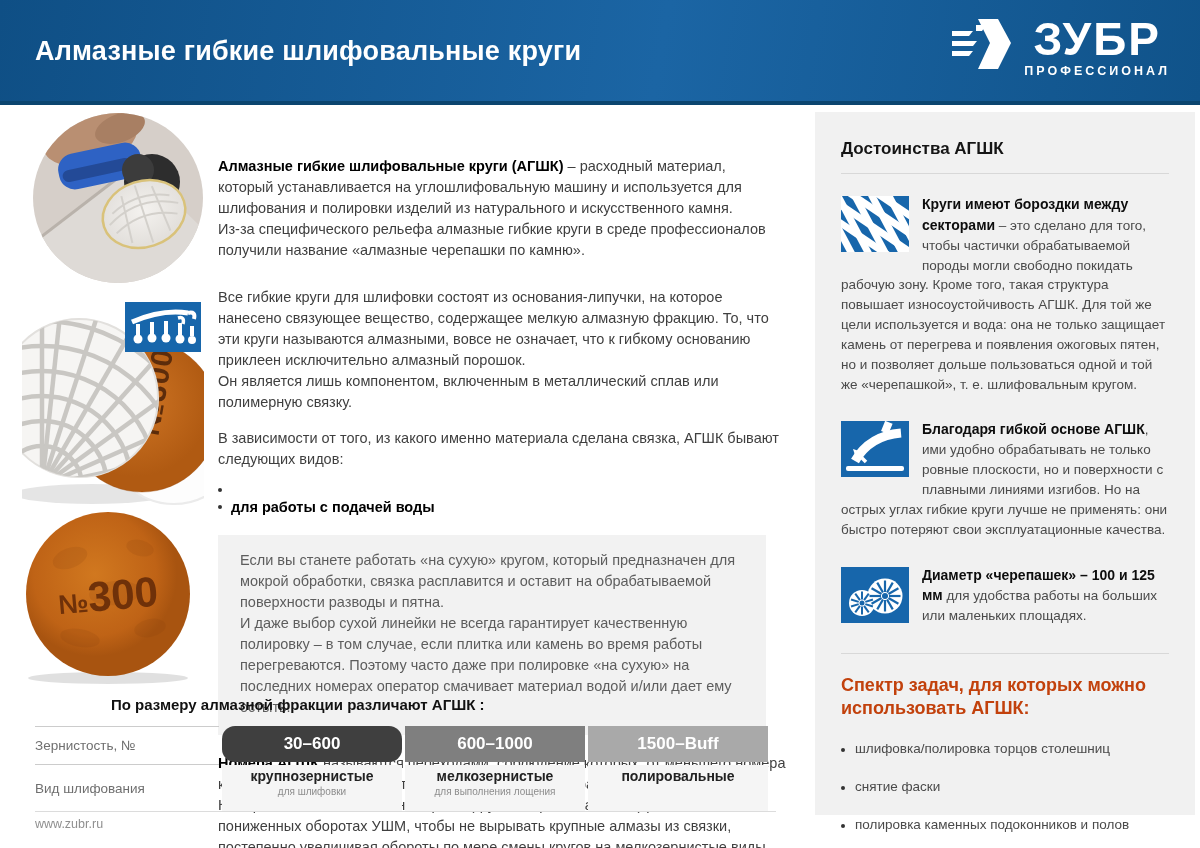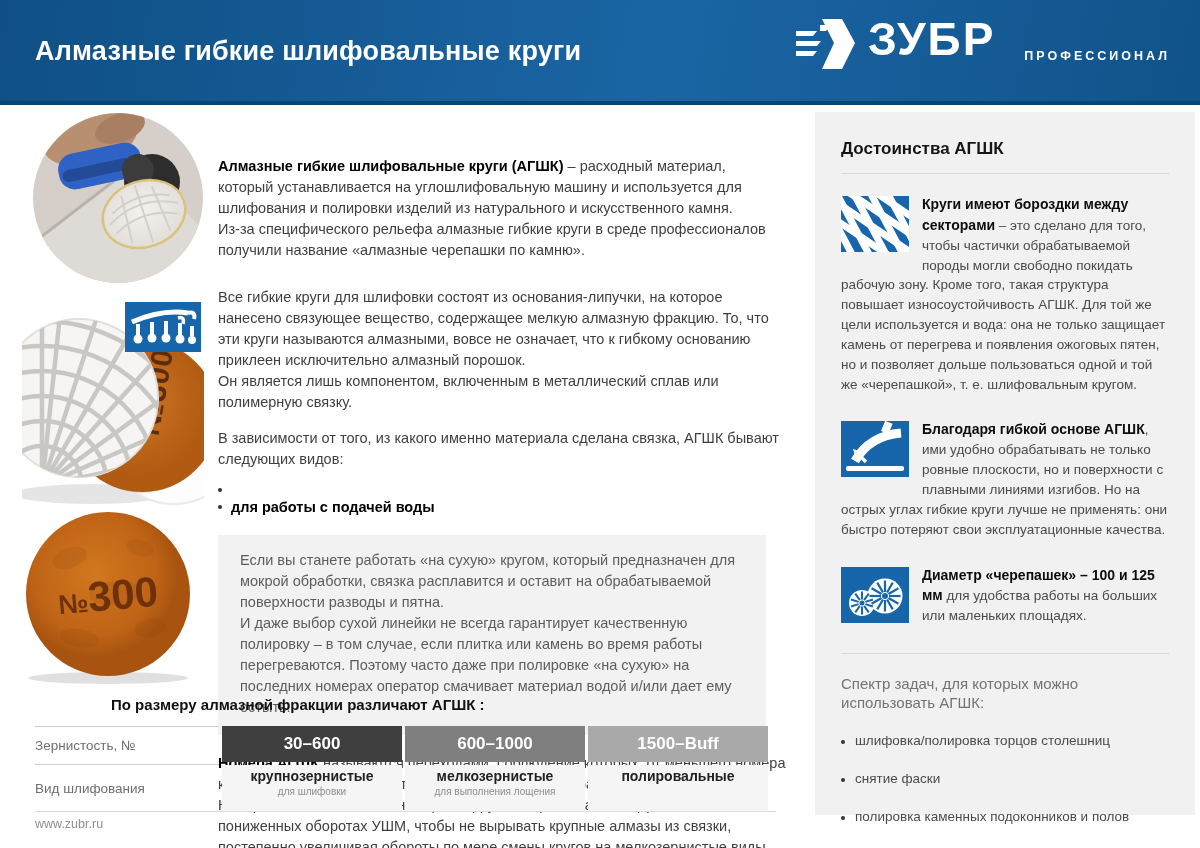--- a/index.html
+++ b/index.html
@@ -5,21 +5,21 @@
   html,body{margin:0;padding:0;background:#ffffff;}
   .page{position:relative;width:1200px;height:848px;overflow:hidden;background:#fff;
         font-family:"Liberation Sans","DejaVu Sans",sans-serif;color:#3f3f3f;}
 
   
   .top-bar{position:absolute;left:0;top:0;width:1200px;height:101px;
            background:linear-gradient(100deg,#0f4f85 0%,#1b65a4 55%,#10538a 100%);
            border-bottom:4px solid #0b456f;}
   .page-title{position:absolute;left:35px;top:36px;font-size:27px;font-weight:bold;color:#fff;letter-spacing:.2px;}
   .logo{position:absolute;right:30px;top:15px;display:flex;align-items:flex-start;gap:10px;color:#fff;}
-  .logo-text{display:flex;flex-direction:row;align-items:flex-end;gap:29px;}
+  .logo-text{display:flex;flex-direction:column;align-items:center;}
   .logo-brand{font-size:46px;font-weight:bold;line-height:48px;letter-spacing:2px;}
   .logo-sub{font-size:12.5px;font-weight:bold;letter-spacing:3px;margin-top:1px;}
 
   
   .mid{position:absolute;left:218px;top:156px;width:570px;font-size:14.5px;line-height:21px;color:#3f3f3f;}
   .mid p{margin:0;white-space:pre-line;}
   .mid b{color:#000;}
   .p2{margin-top:26px !important;}
   .p3{margin-top:15px !important;}
   .mid-bullets{margin:10px 0 0;padding:0;list-style:none;}
@@ -30,36 +30,36 @@
   .p4{margin-top:18px !important;}
 
   
   .table-section{position:absolute;left:35px;top:696px;width:741px;}
   .table-title{font-weight:bold;font-size:15px;color:#111;margin:0 0 13px 76px;}
   .gtable{display:grid;grid-template-columns:184px 180px 180px 180px;gap:3px;border-bottom:1px solid #dcdcdc;padding-bottom:0;}
   .gt-label{display:flex;align-items:center;font-size:13.5px;color:#6f6f6f;}
   .gt-label.r1{border-top:1px solid #ccc;border-bottom:1px solid #ccc;margin-bottom:-3px;}
   .gt-head{height:36px;display:flex;align-items:center;justify-content:center;
            color:#fff;font-weight:bold;font-size:17px;}
-  .c-dark{background:#3f3f3f;} .c-mid{background:#7f7f7f;} .c-light{background:#a9a9a9;}
+  .c-dark{background:#3f3f3f;border-radius:13px;} .c-mid{background:#7f7f7f;} .c-light{background:#a9a9a9;}
   .gt-cell{background:#f5f5f5;min-height:46px;display:flex;flex-direction:column;
            align-items:center;justify-content:flex-start;text-align:center;padding:3px 6px;box-sizing:border-box;}
   .t-bold{font-weight:bold;color:#222;font-size:14px;}
   .t-sub{color:#8d8d8d;font-size:10px;margin-top:2px;}
 
   
   .side-panel{position:absolute;left:815px;top:112px;width:380px;height:703px;background:#f1f1f1;
               box-sizing:border-box;padding:27px 26px 8px;}
   .adv-title{font-size:17px;font-weight:bold;color:#151515;}
   .divider{height:1px;background:#d8d8d8;margin:14px 0 20px;}
   .adv-item{font-size:13.5px;line-height:1.47;color:#4a4a4a;margin-bottom:25px;}
   .adv-item::after{content:"";display:block;clear:both;}
   .adv-icon{float:left;margin:2px 13px 5px 0;}
   .adv-item b{color:#0d0d0d;font-size:14px;}
-  .tasks-title{font-weight:normal;font-size:15px;color:#737373;line-height:1.32;margin-top:6px;}
+  .tasks-title{font-weight:bold;font-size:18px;color:#c2410c;line-height:1.32;margin-top:6px;}
   .task{display:flex;gap:10px;margin-top:19px;font-size:13.5px;line-height:1.4;color:#4a4a4a;}
 
   
   .footer-url{position:absolute;left:35px;top:817px;font-size:12.5px;color:#8f8f8f;}
 
   
   .img-abs{position:absolute;}
 </style>
 </head>
 <body>

